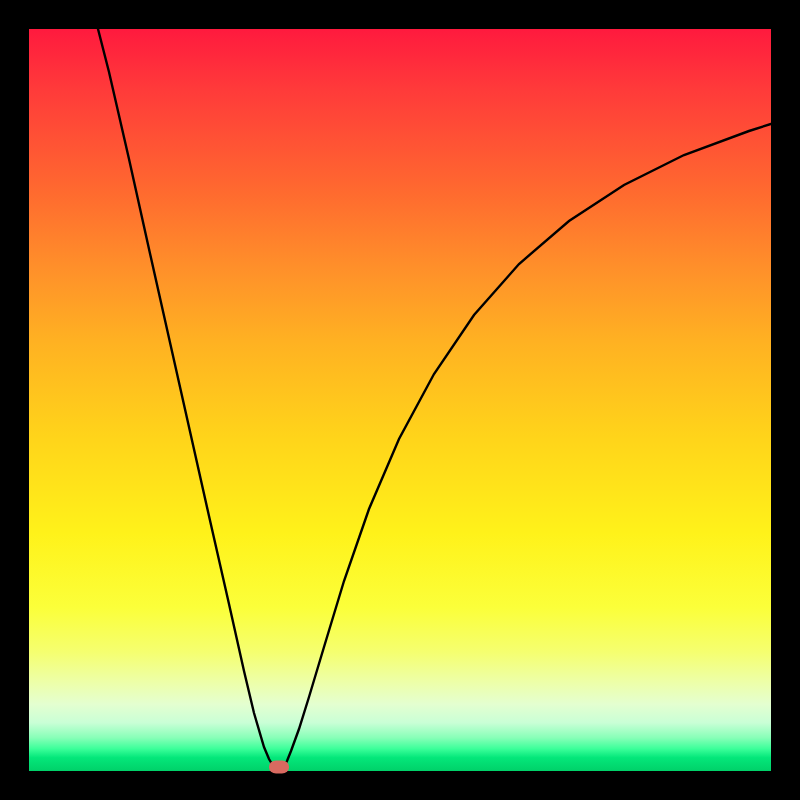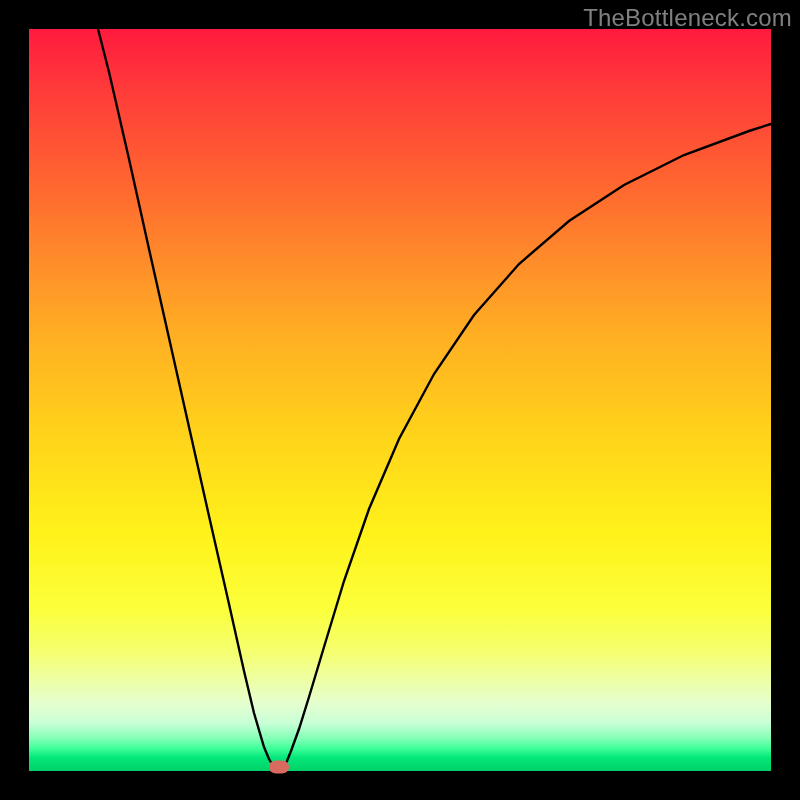--- a/index.html
+++ b/index.html
@@ -67,21 +67,20 @@
     height: 13px;
     border-radius: 7px / 6px;
     background: #d86a60;
     transform: translate(-50%, -50%);
   }
 </style>
 </head>
 <body>
 
 <div class="frame">
-  <div class="watermark">TheBottleneck.com</div>
 
   <div class="plot">
     <svg class="curve-svg" viewBox="0 0 742 742" preserveAspectRatio="none">
       <path d="M69 0 L80 43 L100 130 L120 220 L140 309 L160 398 L180 487 L200 575 L215 642 L225 684 L235 718 L240 730 L243 735 L245 738 M255 738 L258 732 L262 722 L270 700 L280 668 L295 618 L315 552 L340 480 L370 410 L405 345 L445 286 L490 235 L540 192 L595 156 L655 126 L720 102 L742 95" fill="none" stroke="#000" stroke-width="2.4" stroke-linecap="round"></path>
     </svg>
     <div class="dot" style="left: 250px; top: 738px; background: rgb(216, 106, 96);"></div>
   </div>
 </div>
 
 </body></html>

